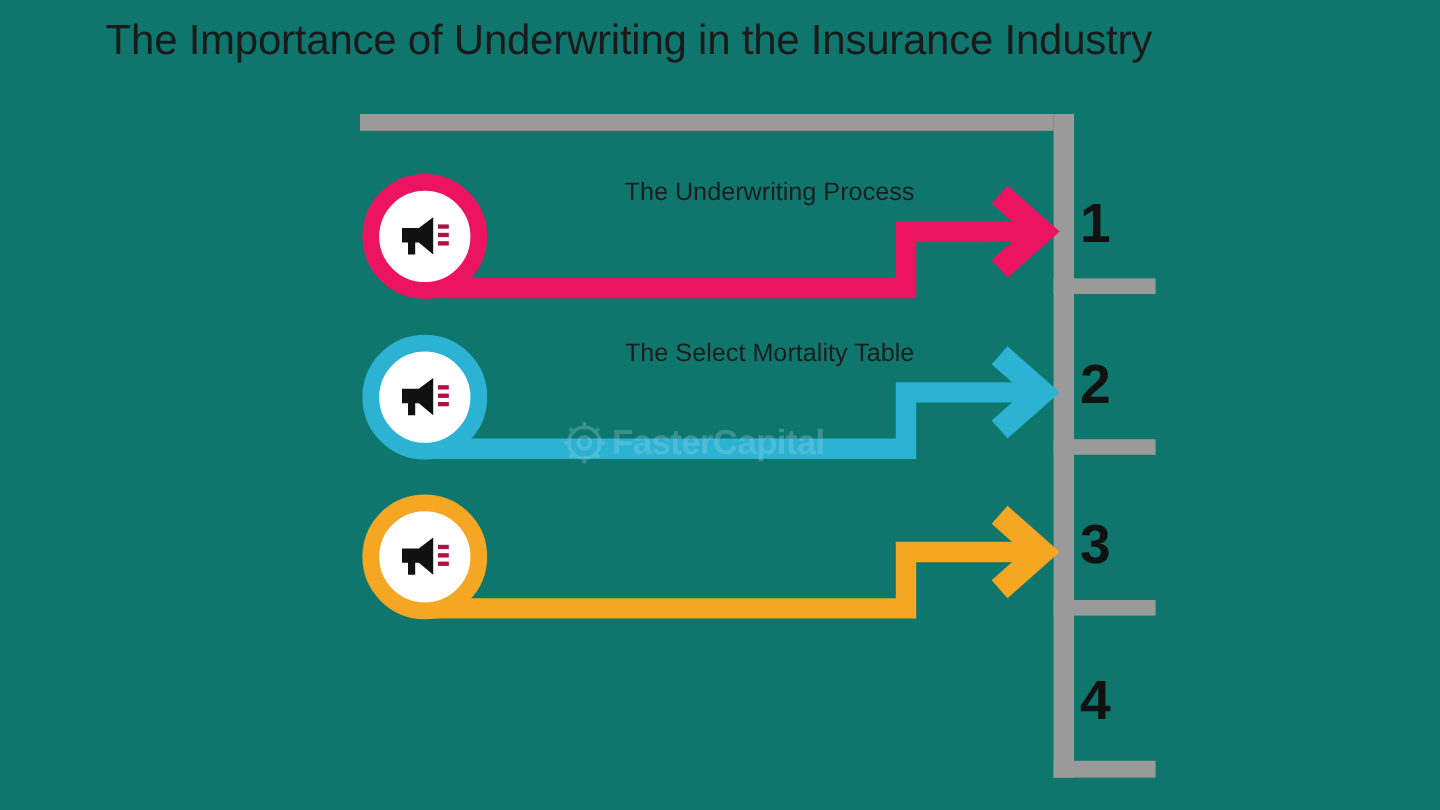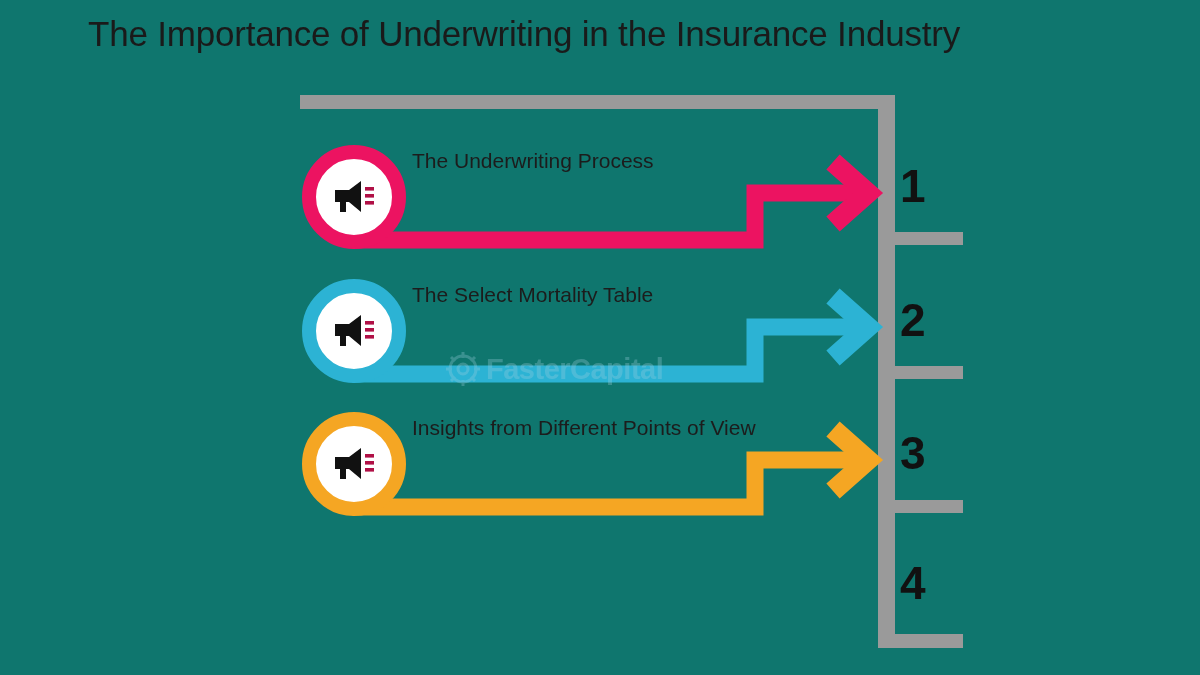--- a/index.html
+++ b/index.html
@@ -114,26 +114,27 @@
   .row-label {
     position: absolute;
     left: 412px;
     top: 8px;
     width: 350px;
     font-size: 21px;
     color: #1c1c1c;
     line-height: 1.28;
     font-family: "Liberation Sans", sans-serif;
     z-index: 5;
+    text-align: right;
   }
 
   
   #watermark {
     position: absolute;
-    left: 444px;
+    left: 468px;
     top: 348px;
     width: 270px;
     height: 42px;
     z-index: 6;
     opacity: 0.30;
     display: flex;
     align-items: center;
     pointer-events: none;
   }
   #watermark-text {
@@ -205,21 +206,20 @@
     </svg>
     <div class="ring" style="border-color: rgb(245, 166, 35);"></div>
     <div class="megaphone">
       <svg width="46" height="40" viewBox="0 0 46 40">
         <path d="M4 13 L4 25 L9 25 L9 35 L15 35 L15 25 L18 25 L30 35 L30 4 L18 13 Z" fill="#111111"></path>
         <rect x="34" y="10" width="9" height="3.6" fill="#B01046"></rect>
         <rect x="34" y="17" width="9" height="3.6" fill="#B01046"></rect>
         <rect x="34" y="24" width="9" height="3.6" fill="#B01046"></rect>
       </svg>
     </div>
-    <div class="row-label">Insights from Different Points of View</div>
   </div>
 
 
   <div id="watermark">
     <svg width="38" height="38" viewBox="0 0 38 38">
       <circle cx="19" cy="19" r="13" fill="none" stroke="#9ecfe0" stroke-width="3"></circle>
       <circle cx="19" cy="19" r="5" fill="none" stroke="#9ecfe0" stroke-width="3"></circle>
       <g stroke="#9ecfe0" stroke-width="3">
         <line x1="19" y1="2" x2="19" y2="8"></line>
         <line x1="19" y1="30" x2="19" y2="36"></line>

